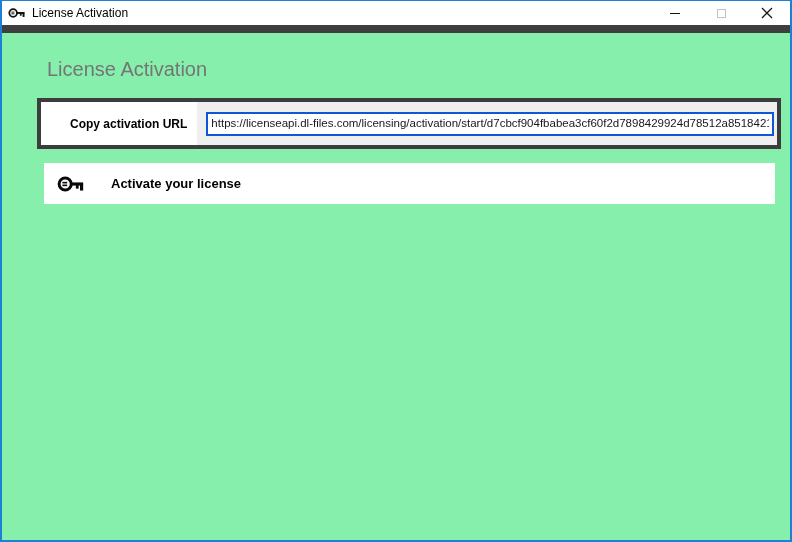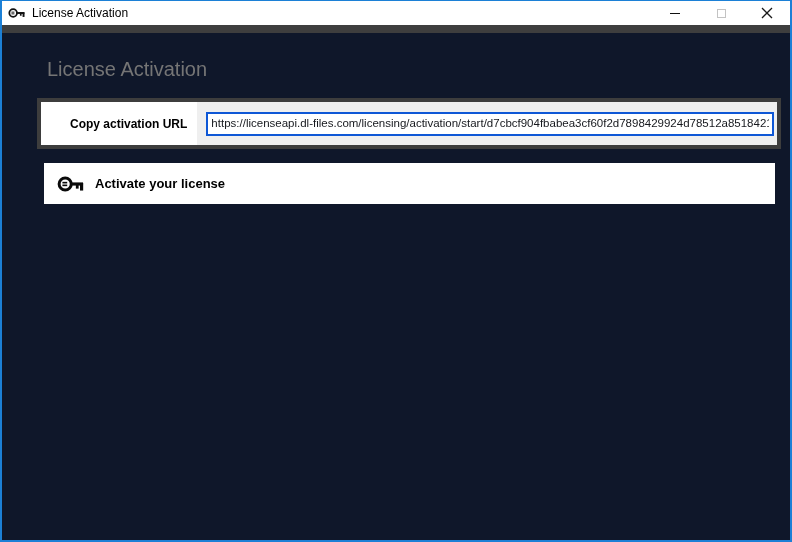--- a/index.html
+++ b/index.html
@@ -3,21 +3,21 @@
 <meta charset="utf-8">
 <style>
   * { box-sizing: border-box; margin: 0; padding: 0; }
   html, body { background: #d8d8d8; }
   body { font-family: "Liberation Sans", sans-serif; }
 
   .window {
     position: relative;
     width: 792px;
     height: 542px;
-    background: #0f172a;
+    background: #86efac;
     border: 2px solid #1c80d6;
     border-top-width: 1px;
     overflow: hidden;
   }
 
   
   .titlebar {
     height: 24px;
     background: #ffffff;
     display: flex;
@@ -104,20 +104,21 @@
 
   
   .activate-row {
     margin-top: 14px;
     height: 41px;
     background: #ffffff;
     display: flex;
     align-items: center;
     padding-left: 13px;
     cursor: pointer;
+    gap: 16px;
   }
   .activate-row .key-icon-large {
     display: flex;
     align-items: center;
     margin-right: 11px;
   }
   .activate-label {
     font-size: 13px;
     font-weight: 700;
     color: #000000;

